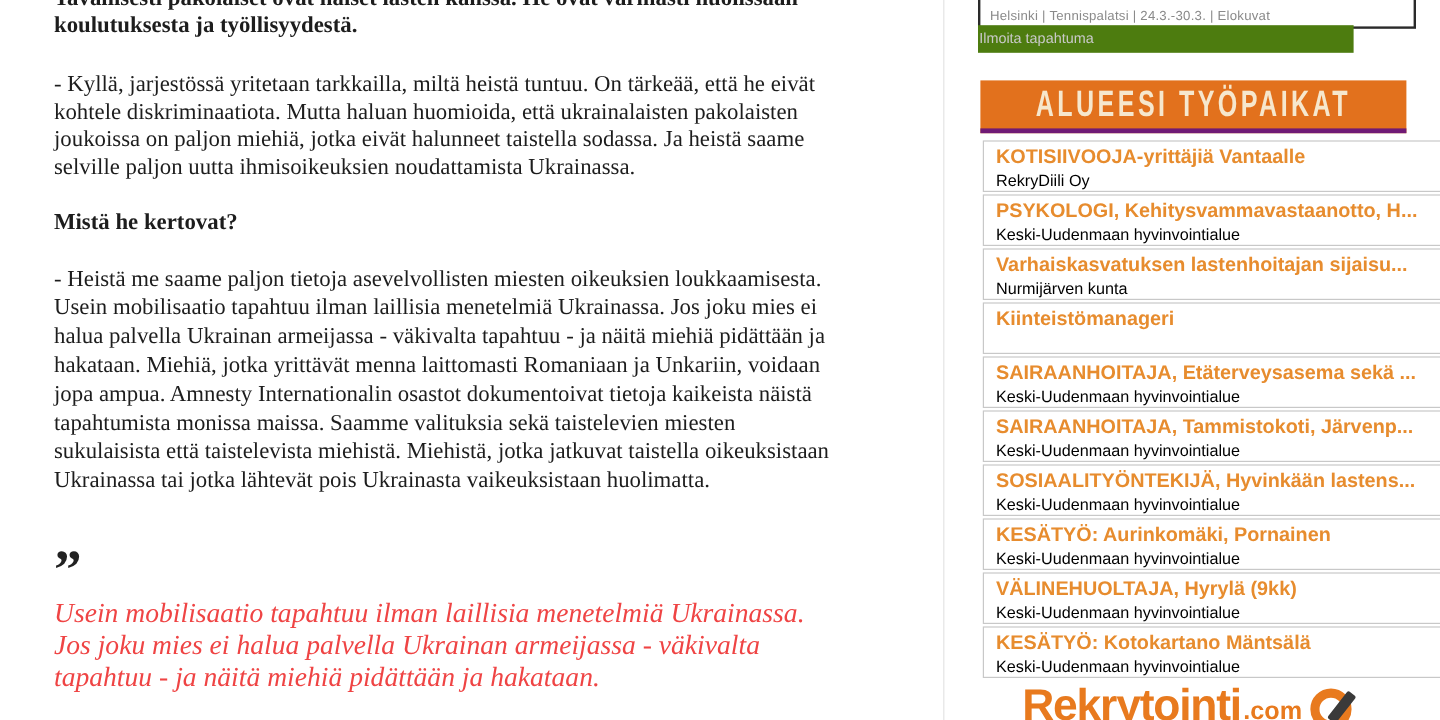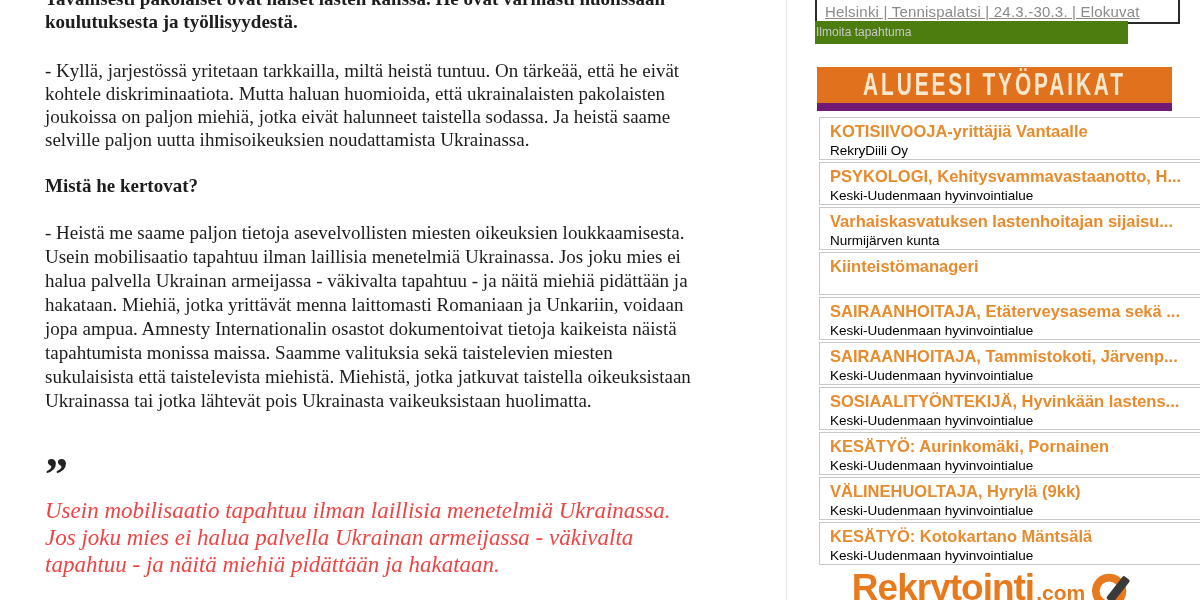--- a/index.html
+++ b/index.html
@@ -42,30 +42,30 @@
 
   
   .v-divider{position:absolute;left:786px;top:0;width:1px;height:600px;background:#e4e4e4;}
 
   
   .events-box{
     position:absolute;left:815px;top:-8px;width:353px;height:26px;
     background:#fff;border:2px solid #2a2a2a;
     display:flex;align-items:flex-end;padding:0 0 2px 8px;box-sizing:content-box;
   }
-  .events-info{font-size:15px;color:#8a8a8a;letter-spacing:0.2px;text-decoration:underline;}
+  .events-info{font-size:11px;color:#8a8a8a;letter-spacing:0.2px;}
   .events-bar{
     position:absolute;left:815px;top:21px;width:313px;height:23px;
     background:#4d7c0f;color:#c9c9c9;font-size:12px;line-height:23px;
     padding-left:1px;box-sizing:border-box;cursor:pointer;
   }
 
   .jobs-banner{
     position:absolute;left:817px;top:67px;width:355px;height:44px;
-    background:#e2711d;border-bottom:8px solid #701a75;box-sizing:border-box;
+    background:#e2711d;border-bottom:4px solid #701a75;box-sizing:border-box;
     display:flex;align-items:center;justify-content:center;
   }
   .jobs-banner-text{
     color:#f6e7cd;font-size:29px;font-weight:bold;letter-spacing:4px;
     transform:scale(0.72,1.05);white-space:nowrap;
   }
 
   .jobs-list{position:absolute;left:819px;top:117px;width:402px;}
   .job-item{
     background:#fff;border:1px solid #c8c8c8;margin-bottom:2px;

